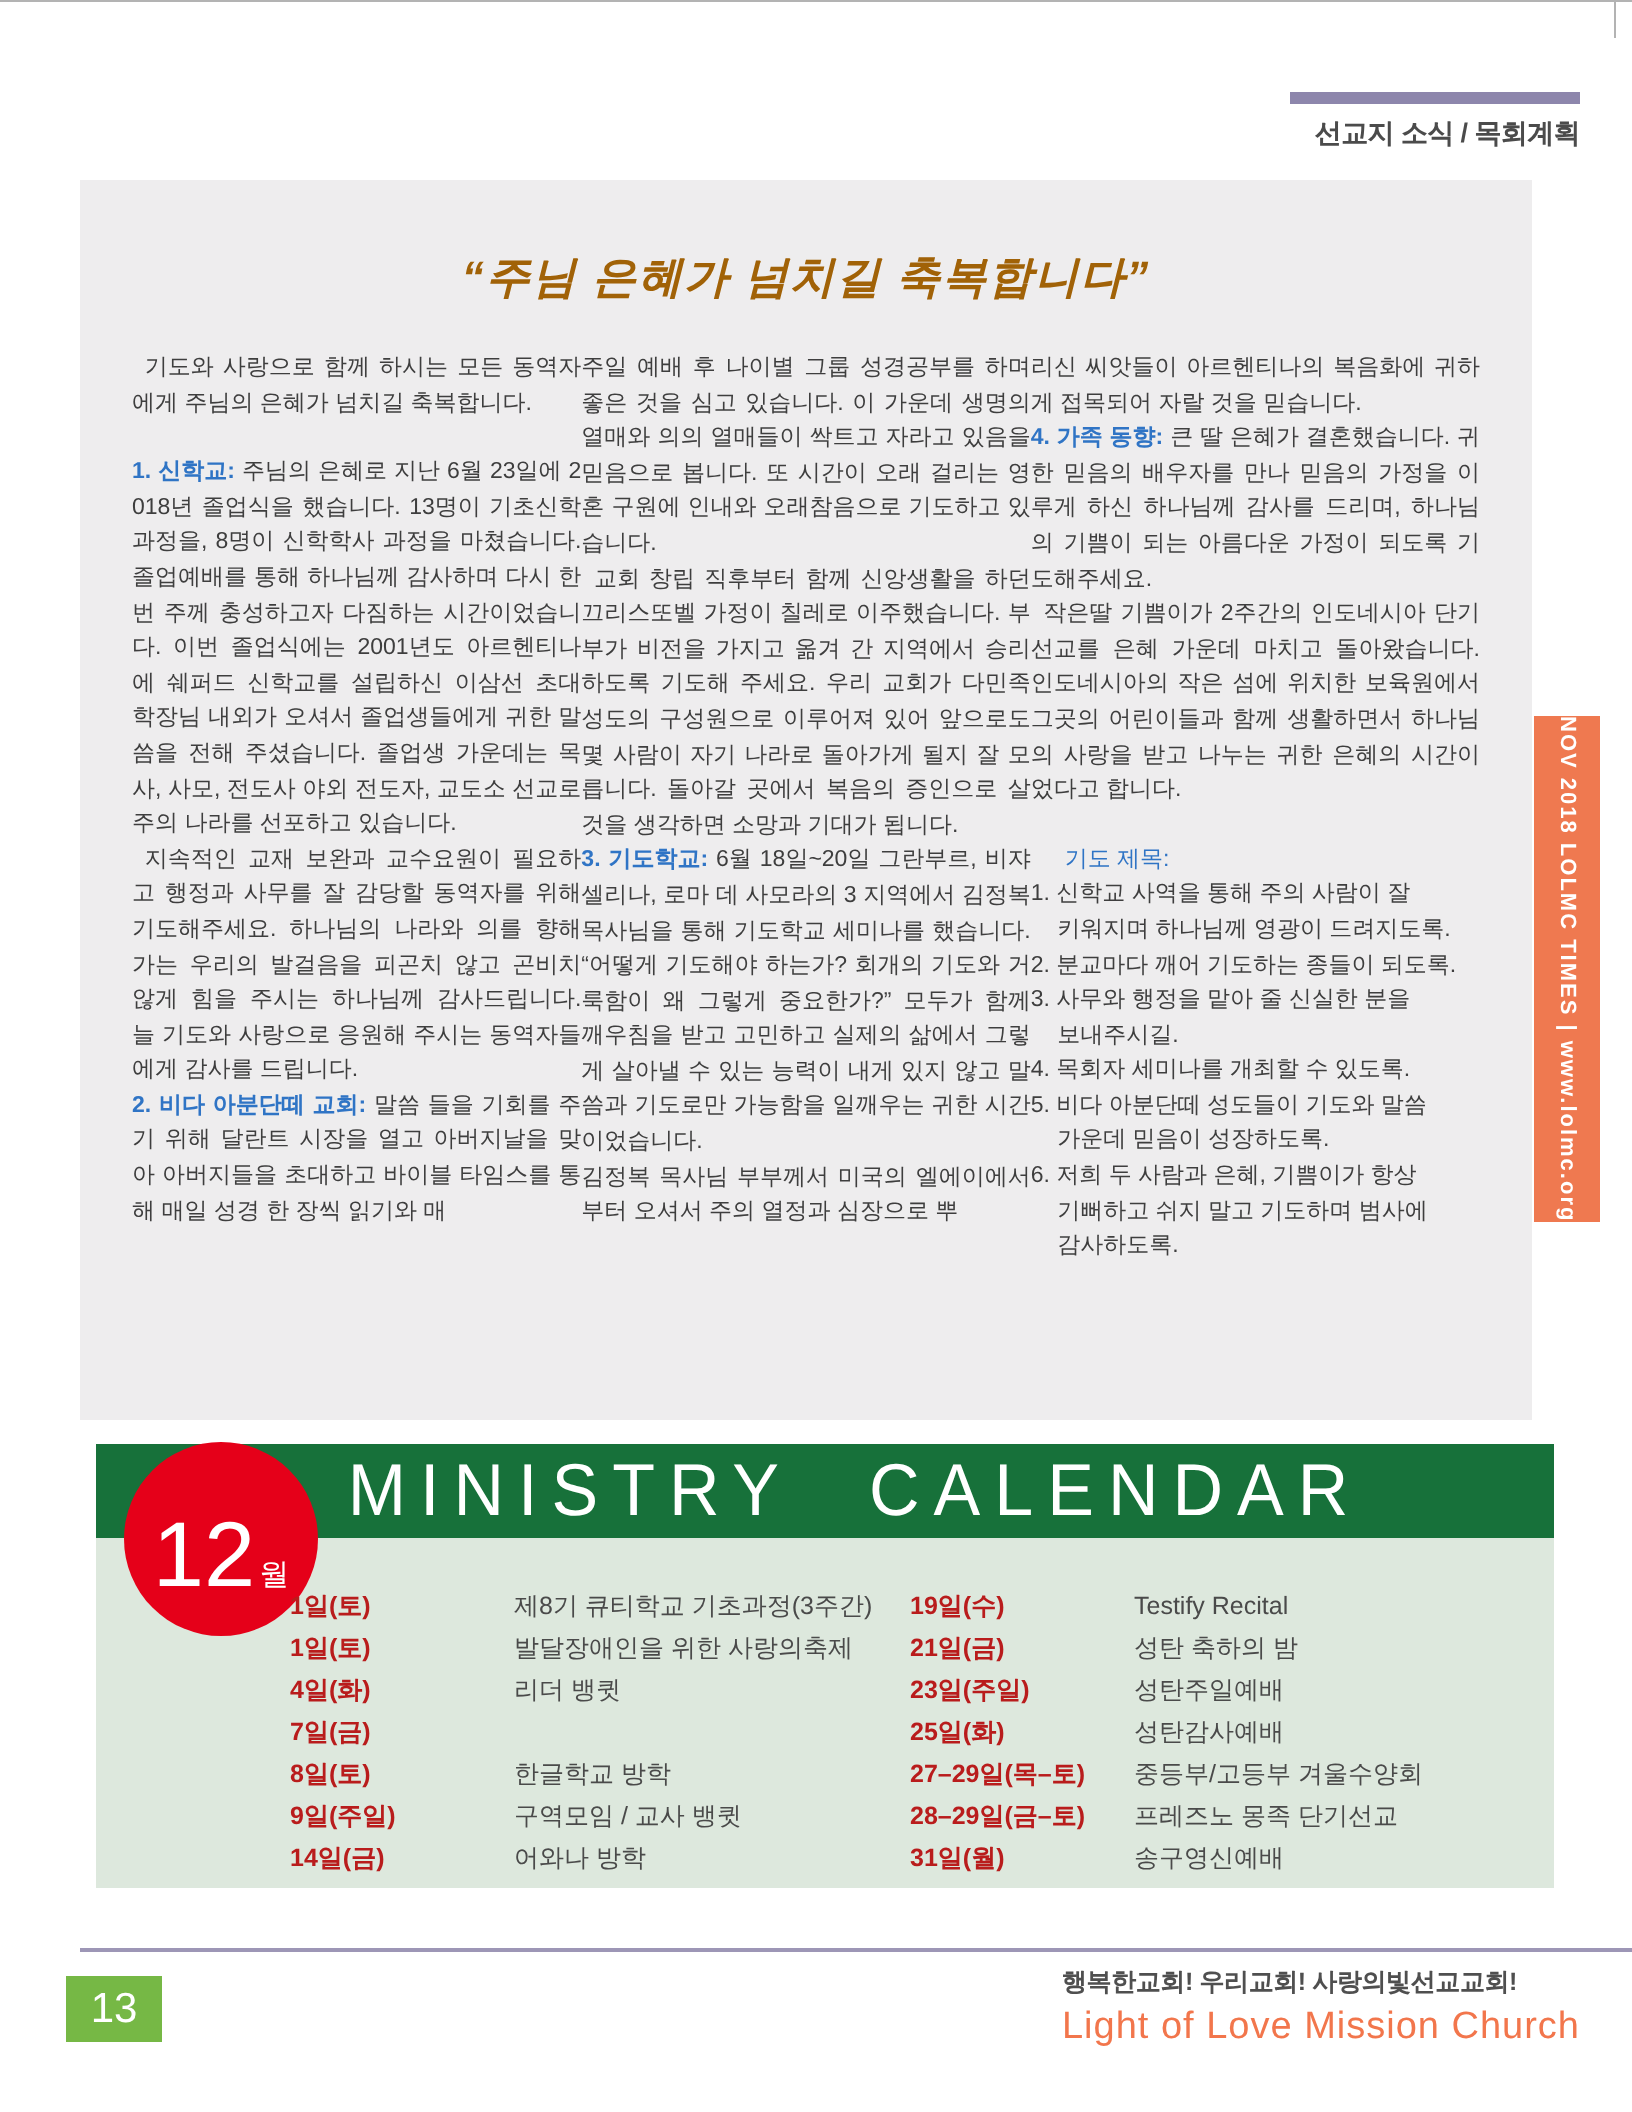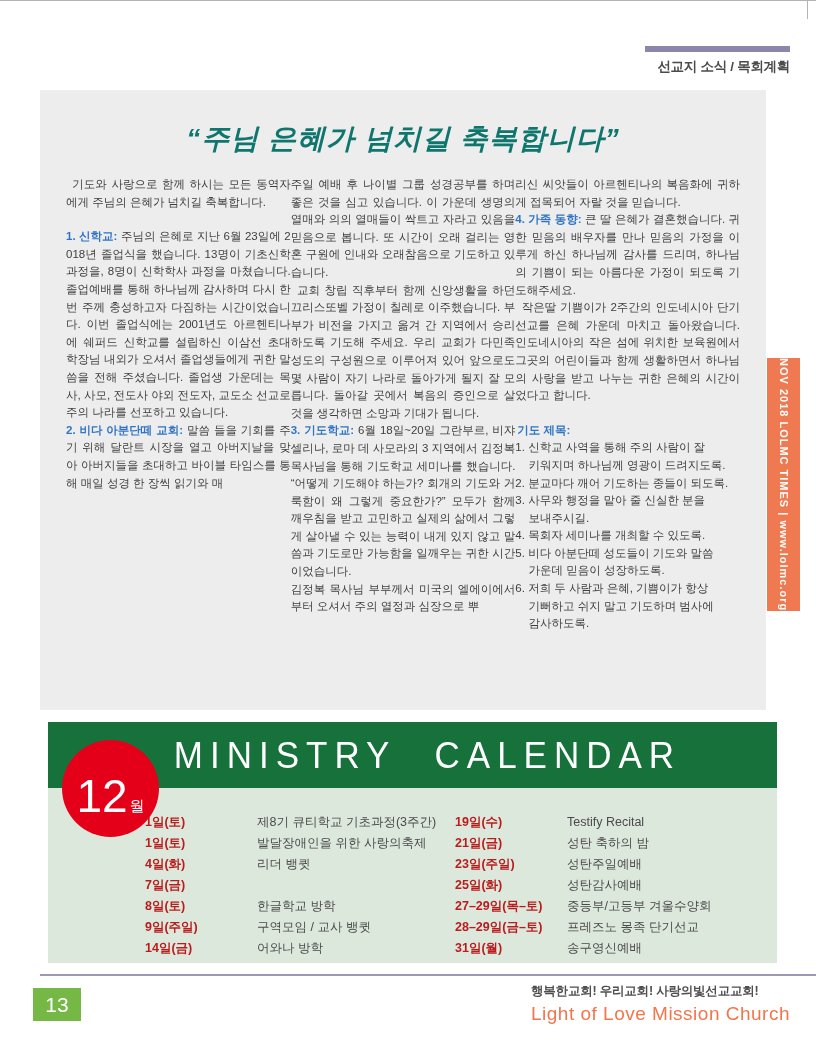--- a/index.html
+++ b/index.html
@@ -6,37 +6,37 @@
   .page{position:relative;width:816px;height:1056px;background:#ffffff;overflow:hidden;
         font-family:"Liberation Sans","DejaVu Sans",sans-serif;}
   
   .top-rule{position:absolute;top:0;left:0;width:816px;height:1px;background:#b3b3b3;}
   .right-rule{position:absolute;top:0;right:8px;width:1px;height:19px;background:#b3b3b3;}
   
   .hdr-bar{position:absolute;top:46px;left:645px;width:145px;height:6px;background:#8d86ac;}
   .hdr-label{position:absolute;top:58px;right:26px;font-size:13.5px;font-weight:bold;color:#4b4b4b;letter-spacing:-0.3px;}
   
   .letter{position:absolute;left:40px;top:90px;width:726px;height:620px;background:#eeedee;box-sizing:border-box;padding:30px 26px 0 26px;}
-  .letter-title{text-align:center;font-size:28px;line-height:38px;font-weight:bold;font-style:italic;color:#0f766e;letter-spacing:1px;}
+  .letter-title{text-align:center;font-size:22px;line-height:38px;font-weight:bold;font-style:italic;color:#a16207;letter-spacing:1px;}
   .letter-sub{text-align:center;font-size:16.5px;color:#97816d;margin-top:5px;letter-spacing:0.5px;}
   .cols{display:flex;margin-top:18px;height:490px;overflow:hidden;}
   .col{flex:1;font-size:11.5px;line-height:17.6px;color:#3e3e3e;text-align:justify;word-break:break-all;}
   .para{margin:0;}
   .para.ind{text-indent:0.55em;}
   .para.gap{margin-bottom:17px;}
   .lbl{color:#2f74c5;font-weight:bold;}
-  .prayer-head{margin:17px 0 0 2px;color:#2f74c5;font-weight:bold;}
+  .prayer-head{margin:17px 0 0 17px;color:#2f74c5;font-weight:normal;}
   .prayer-item{padding-left:1.15em;text-indent:-1.15em;text-align:left;word-break:keep-all;}
   
   .side-tab{position:absolute;top:358px;right:16px;width:33px;height:253px;background:#ef7950;
             display:flex;align-items:center;justify-content:center;}
   .side-tab span{writing-mode:vertical-rl;color:#ffffff;font-size:11px;font-weight:bold;letter-spacing:1px;white-space:nowrap;}
   
   .calendar{position:absolute;left:48px;top:722px;width:729px;}
-  .cal-banner{height:66px;background:#17713a;display:flex;align-items:center;justify-content:center;padding-left:30px;box-sizing:border-box;}
+  .cal-banner{height:47px;background:#17713a;display:flex;align-items:center;justify-content:center;padding-left:30px;box-sizing:border-box;}
   .cal-banner span{color:#fff;font-size:35px;letter-spacing:7px;word-spacing:22px;font-weight:normal;transform:scaleY(1.05);}
   .cal-band{height:175px;background:#dde8dd;position:relative;}
   .month-circle{position:absolute;left:14px;top:-48px;width:97px;height:97px;border-radius:50%;background:#e50019;
                 display:flex;align-items:flex-end;justify-content:center;padding-bottom:18px;box-sizing:border-box;color:#fff;}
   .month-num{font-size:46px;line-height:1;font-weight:normal;}
   .month-suffix{font-size:15px;margin:0 0 3px 2px;}
   .cal-cols{position:absolute;left:0;top:24px;width:100%;}
   .cal-list{position:absolute;top:0;}
   .cal-list.left{left:97px;width:310px;}
   .cal-list.right{left:407px;width:310px;}
@@ -60,20 +60,21 @@
 
   <div class="hdr-bar"></div>
   <div class="hdr-label">선교지 소식 / 목회계획</div>
 
   <div class="letter">
     <div class="letter-title">“주님 은혜가 넘치길 축복합니다”</div>
     <div class="cols">
       <div class="col">
         <p class="para ind gap"><span class="lbl"></span><span>기도와 사랑으로 함께 하시는 모든 동역자에게 주님의 은혜가 넘치길 축복합니다.</span></p>
         <p class="para"><span class="lbl">1. 신학교:</span><span> 주님의 은혜로 지난 6월 23일에 2018년 졸업식을 했습니다. 13명이 기초신학 과정을, 8명이 신학학사 과정을 마쳤습니다. 졸업예배를 통해 하나님께 감사하며 다시 한번 주께 충성하고자 다짐하는 시간이었습니다. 이번 졸업식에는 2001년도 아르헨티나에 쉐퍼드 신학교를 설립하신 이삼선 초대 학장님 내외가 오셔서 졸업생들에게 귀한 말씀을 전해 주셨습니다. 졸업생 가운데는 목사, 사모, 전도사 야외 전도자, 교도소 선교로 주의 나라를 선포하고 있습니다.</span></p>
+        <p class="para ind"><span class="lbl"></span><span>지속적인 교재 보완과 교수요원이 필요하고 행정과 사무를 잘 감당할 동역자를 위해 기도해주세요. 하나님의 나라와 의를 향해 가는 우리의 발걸음을 피곤치 않고 곤비치 않게 힘을 주시는 하나님께 감사드립니다. 늘 기도와 사랑으로 응원해 주시는 동역자들에게 감사를 드립니다.</span></p>
         <p class="para"><span class="lbl">2. 비다 아분단떼 교회:</span><span> 말씀 들을 기회를 주기 위해 달란트 시장을 열고 아버지날을 맞아 아버지들을 초대하고 바이블 타임스를 통해 매일 성경 한 장씩 읽기와 매</span></p>
       </div>
       <div class="col">
         <p class="para"><span class="lbl"></span><span>주일 예배 후 나이별 그룹 성경공부를 하며 좋은 것을 심고 있습니다. 이 가운데 생명의 열매와 의의 열매들이 싹트고 자라고 있음을 믿음으로 봅니다. 또 시간이 오래 걸리는 영혼 구원에 인내와 오래참음으로 기도하고 있습니다.</span></p>
         <p class="para ind"><span class="lbl"></span><span>교회 창립 직후부터 함께 신앙생활을 하던 끄리스또벨 가정이 칠레로 이주했습니다. 부부가 비전을 가지고 옮겨 간 지역에서 승리하도록 기도해 주세요. 우리 교회가 다민족 성도의 구성원으로 이루어져 있어 앞으로도 몇 사람이 자기 나라로 돌아가게 될지 잘 모릅니다. 돌아갈 곳에서 복음의 증인으로 살 것을 생각하면 소망과 기대가 됩니다.</span></p>
         <p class="para"><span class="lbl">3. 기도학교:</span><span> 6월 18일~20일 그란부르, 비쟈 셀리나, 로마 데 사모라의 3 지역에서 김정복 목사님을 통해 기도학교 세미나를 했습니다. “어떻게 기도해야 하는가? 회개의 기도와 거룩함이 왜 그렇게 중요한가?” 모두가 함께 깨우침을 받고 고민하고 실제의 삶에서 그렇게 살아낼 수 있는 능력이 내게 있지 않고 말씀과 기도로만 가능함을 일깨우는 귀한 시간이었습니다.</span></p>
         <p class="para"><span class="lbl"></span><span>김정복 목사님 부부께서 미국의 엘에이에서부터 오셔서 주의 열정과 심장으로 뿌</span></p>
       </div>
       <div class="col">
         <p class="para"><span class="lbl"></span><span>리신 씨앗들이 아르헨티나의 복음화에 귀하게 접목되어 자랄 것을 믿습니다.</span></p>

